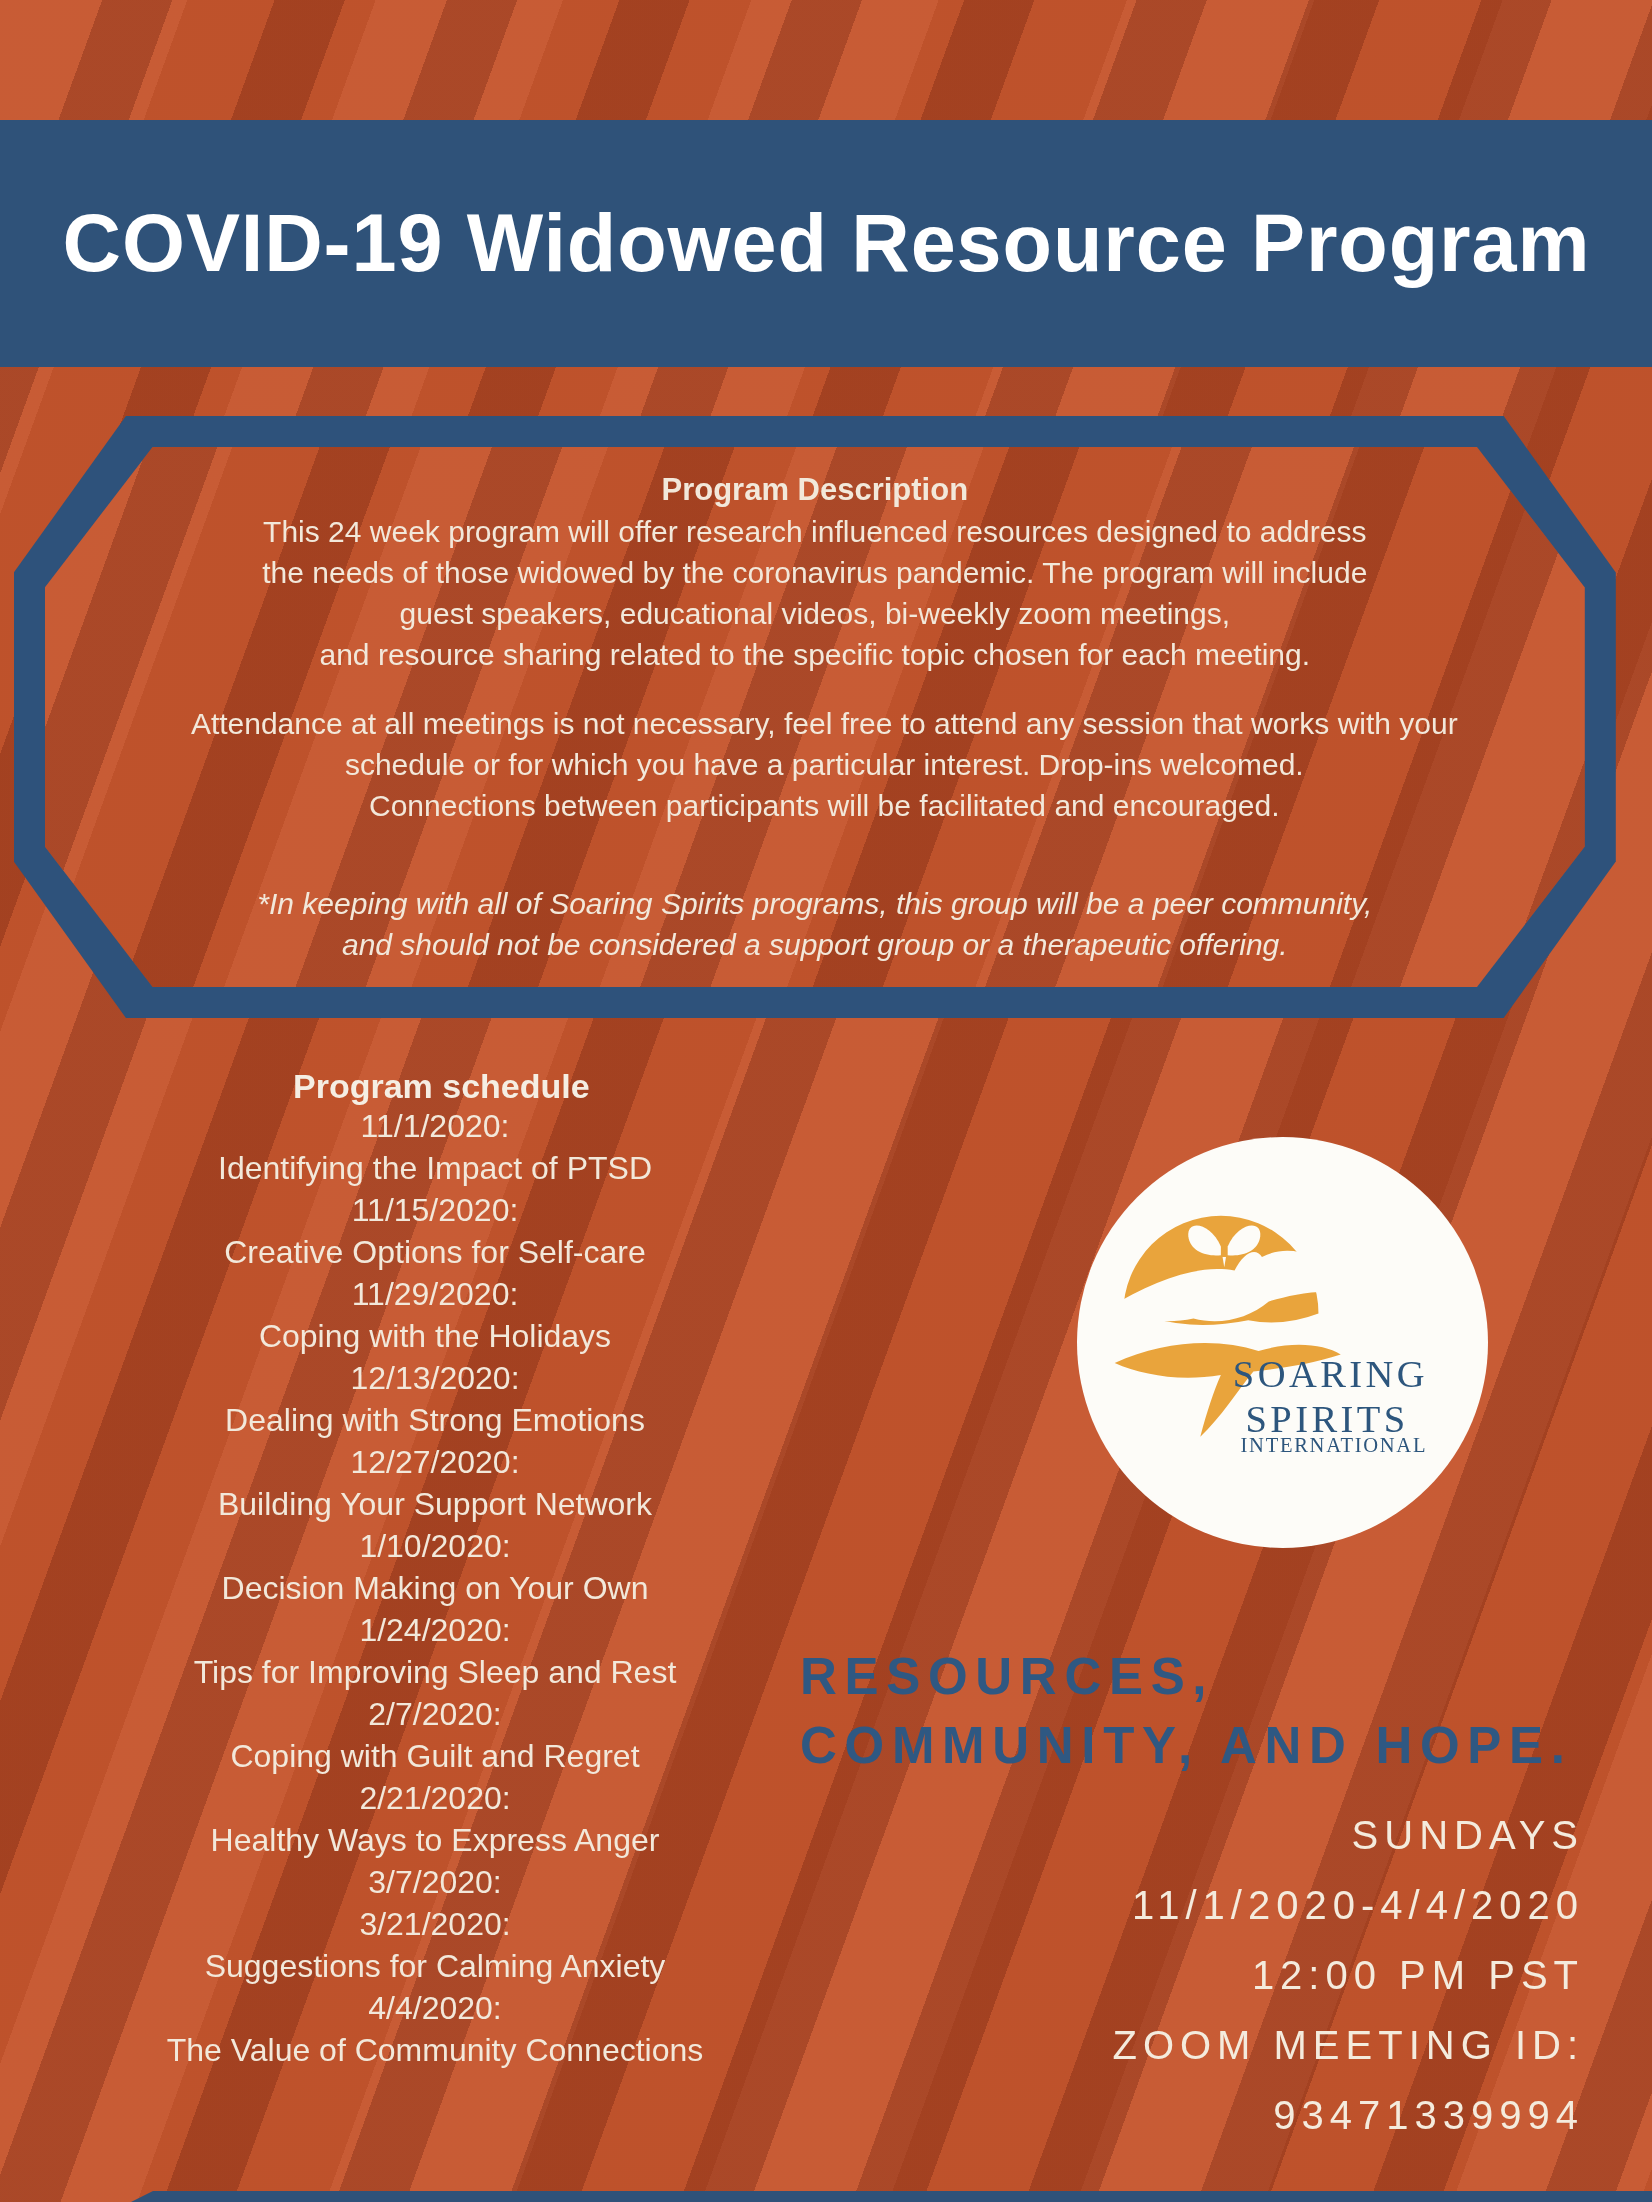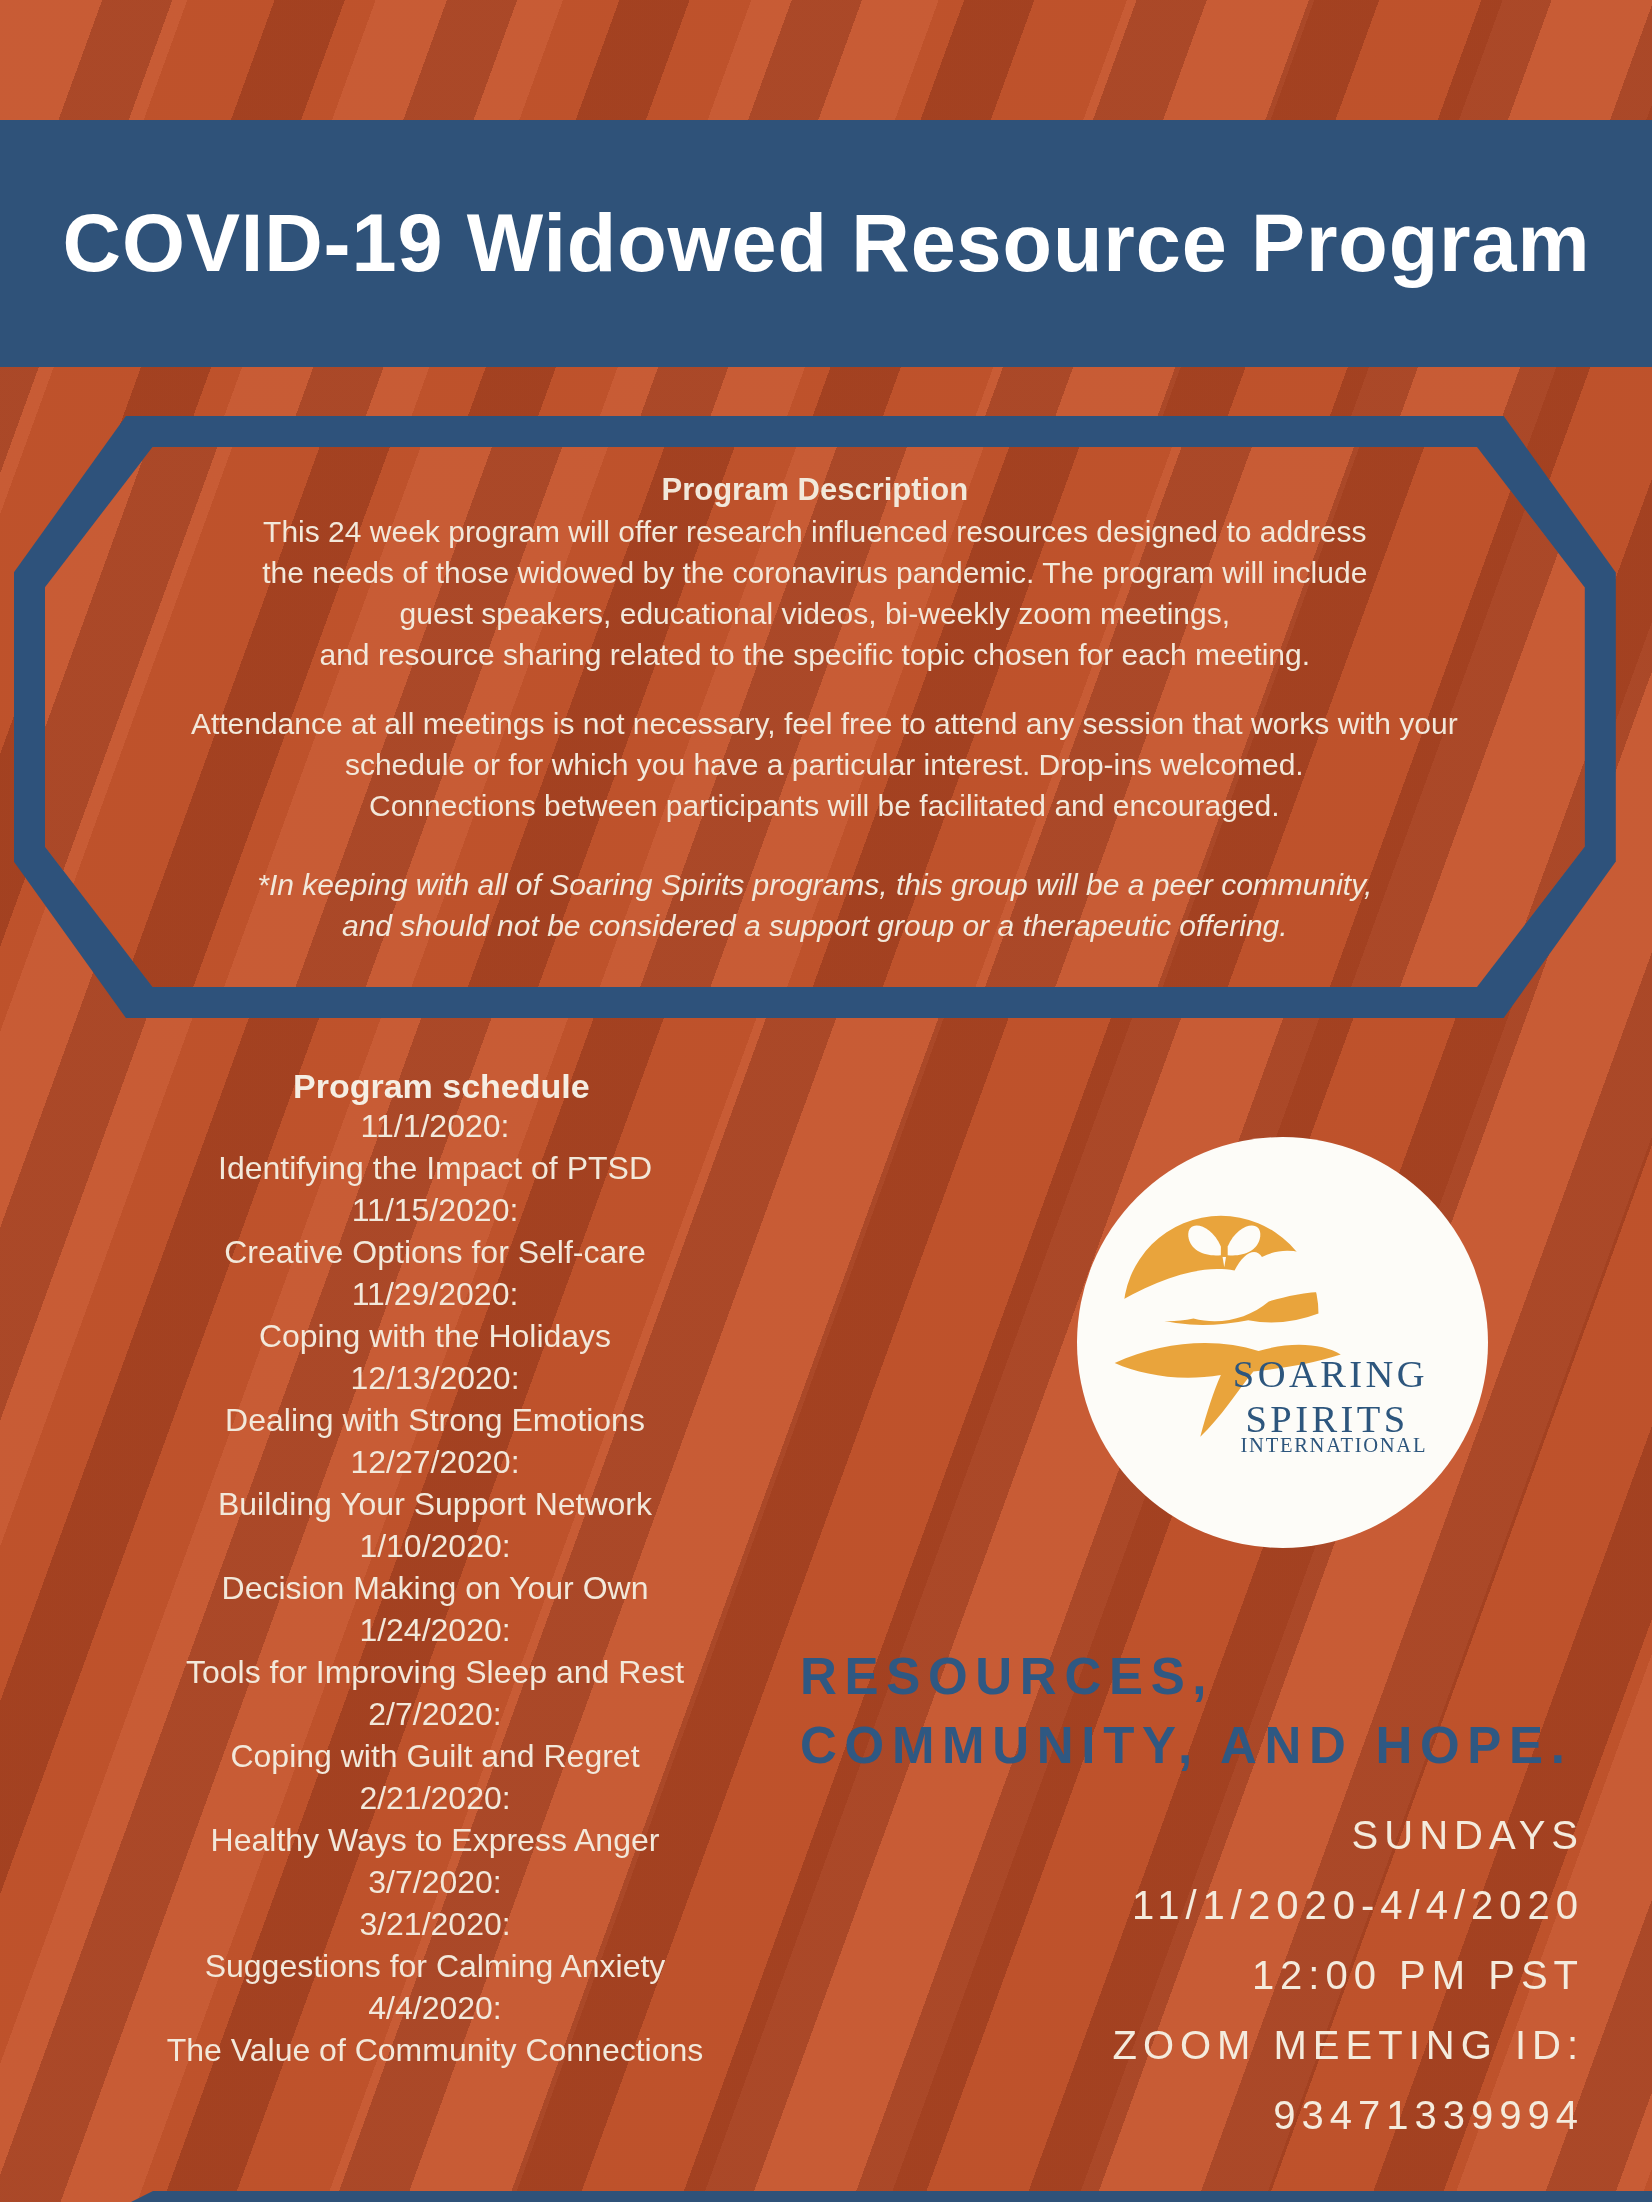--- a/index.html
+++ b/index.html
@@ -40,21 +40,21 @@
       repeating-linear-gradient(110deg, rgba(255,255,255,0.04) 0 176px, rgba(0,0,0,0.04) 176px 353px);
     clip-path: polygon(7% 0, 93% 0, 100% 26%, 100% 74%, 93% 100%, 7% 100%, 0 74%, 0 26%);
   }
   .desc-content {
     position: absolute; inset: 31px; padding-top: 20.6px;
     text-align: center; color: #F2E8DA;
   }
   .desc-heading { font-size: 31px; font-weight: 700; line-height: 43px; }
   .desc-para { font-size: 30px; line-height: 41px; white-space: pre-line; }
   .desc-para.second { margin-top: 28px; padding-left: 19px; }
-  .desc-note { margin-top: 38px; font-style: italic; font-size: 30px; line-height: 41px; white-space: pre-line; }
+  .desc-note { margin-top: 57px; font-style: italic; font-size: 30px; line-height: 41px; white-space: pre-line; }
 
   
   .schedule-heading {
     position: absolute; left: 293px; top: 1067px;
     font-size: 34px; font-weight: 700; color: #F5EEE3;
   }
   .schedule-list {
     position: absolute; left: 52px; top: 1105px; width: 766px;
     text-align: center; color: #F2E8DA;
     font-size: 32px; line-height: 42px;
@@ -139,21 +139,21 @@
     <div>Building Your Support Network</div>
   </div>
 
   <div>
     <div>1/10/2020:</div>
     <div>Decision Making on Your Own</div>
   </div>
 
   <div>
     <div>1/24/2020:</div>
-    <div>Tools for Improving Sleep and Rest</div>
+    <div>Tips for Improving Sleep and Rest</div>
   </div>
 
   <div>
     <div>2/7/2020:</div>
     <div>Coping with Guilt and Regret</div>
   </div>
 
   <div>
     <div>2/21/2020:</div>
     <div>Healthy Ways to Express Anger</div>

